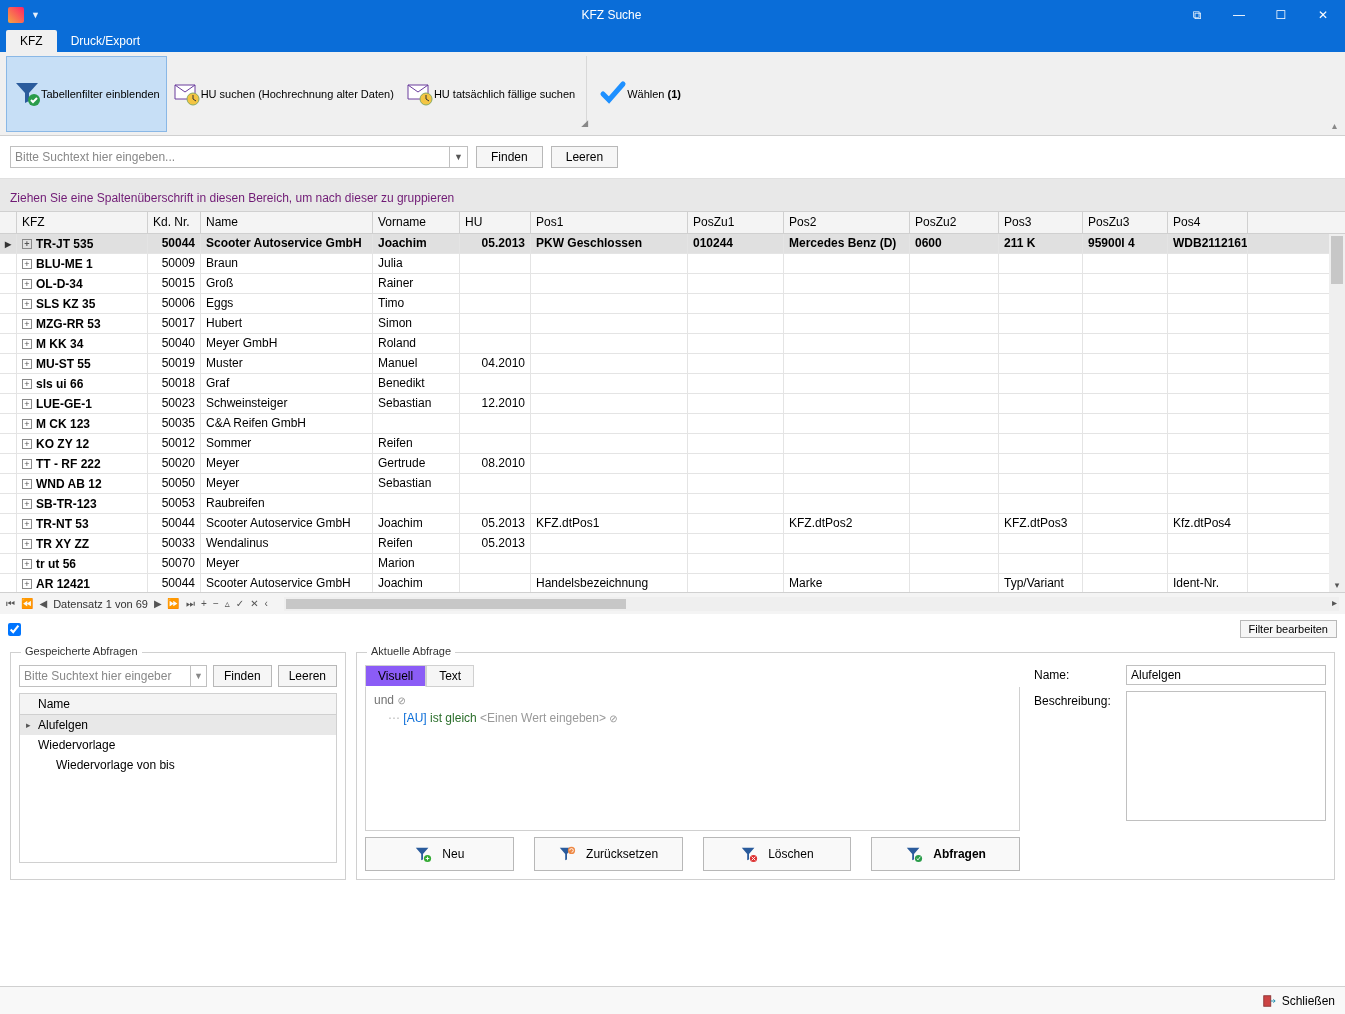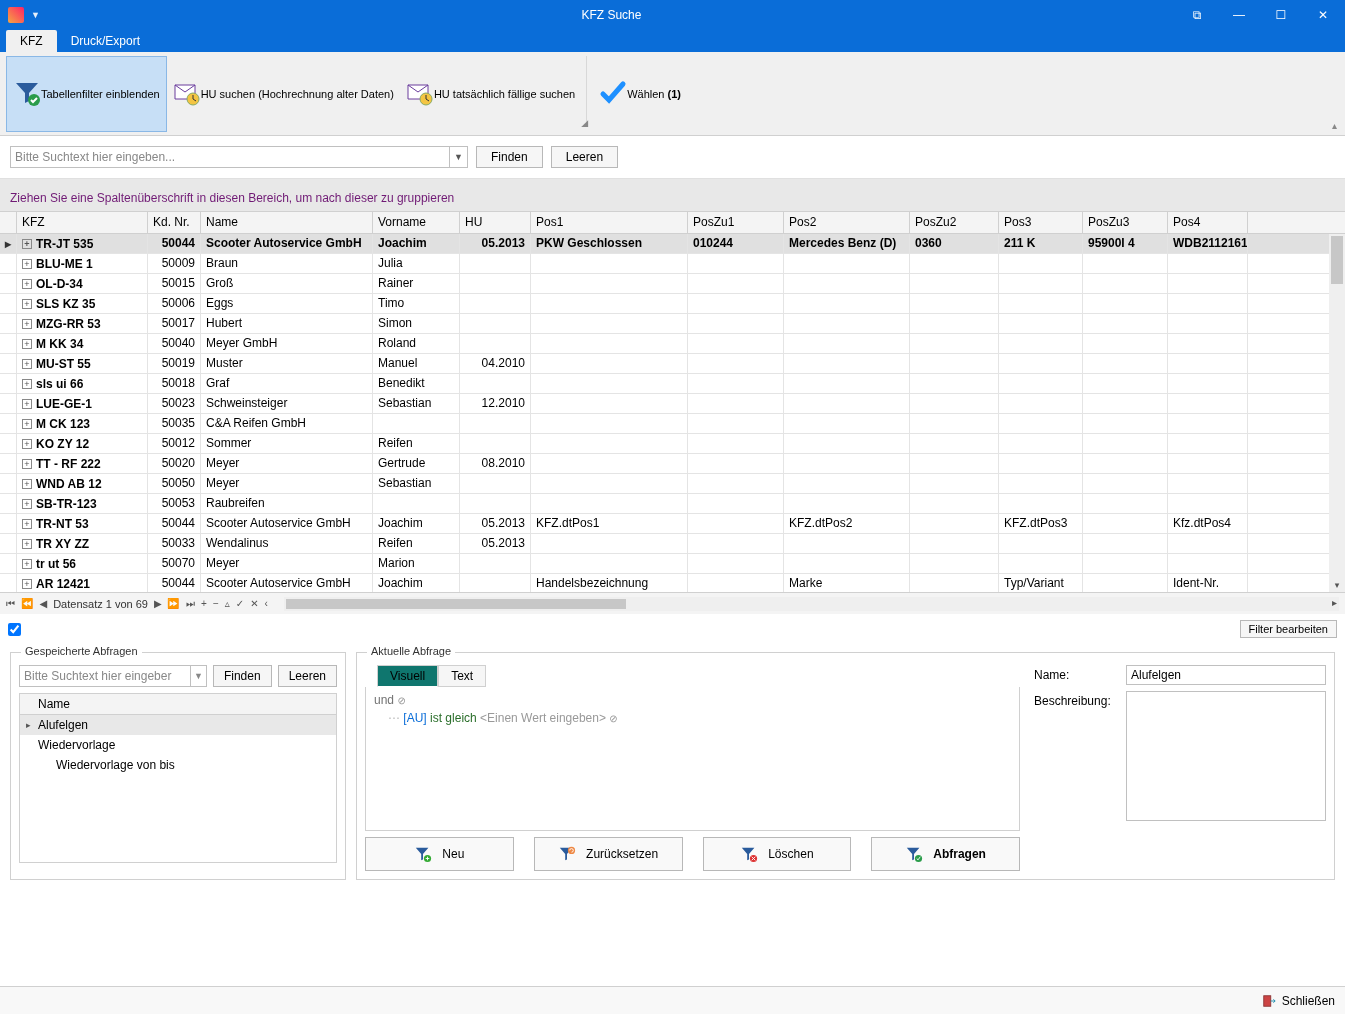--- a/index.html
+++ b/index.html
@@ -58,21 +58,21 @@
 .sq .lh { background:#f4f4f4; border-bottom:1px solid #d0d0d0; padding:3px 18px; font-size:12px; }
 .sq .lr { padding:3px 6px; display:flex; align-items:center; }
 .sq .lr .rm { width:12px; font-size:9px; color:#555; }
 .sq .lr.sel { background:#e8e8e8; }
 .sq .lr .lbl { padding-left:0; }
 .sq .lr.ind .lbl { padding-left:18px; }
 .aq .cols { display:flex; gap:14px; height:100%; }
 .aq .left { flex:1; display:flex; flex-direction:column; }
 .aq .tabs { display:flex; }
 .aq .tabs .t { border:1px solid #d0d0d0; padding:3px 12px; font-size:12px; background:#f6f6f6; cursor:default; }
-.aq .tabs .t.active { background:#0f766e; border-bottom-color:#fff;margin-left:12px; }
+.aq .tabs .t.active { background:#8b5cf6; border-bottom-color:#fff; }
 .aq .qarea { flex:1; border:1px solid #d0d0d0; border-top:none; padding:6px 8px; font-size:12px; }
 .aq .qarea .und { color:#737373; }
 .aq .qarea .cl { font-size:10px; color:#999; }
 .aq .qarea .au { color:#0a6dd8; }
 .aq .qarea .gray { color:#999; }
 .aq .btns { display:flex; gap:20px; margin-top:6px; }
 .aq .ab { border:1px solid #b8b8b8; background:#f9f9f9; flex:1; height:34px; display:flex; align-items:center; justify-content:center; gap:10px; font-size:12px; }
 .aq .ab.bold { font-weight:600; }
 .aq .right { width:292px; display:flex; flex-direction:column; gap:6px; }
 .aq .frow { display:flex; align-items:flex-start; gap:8px; }
@@ -189,21 +189,21 @@
           <span class="plus">+</span>
           <b>TR-JT 535</b>
         </div>
         <div class="c w-kd">50044</div>
         <div class="c w-name">Scooter Autoservice GmbH</div>
         <div class="c w-vor">Joachim</div>
         <div class="c w-hu">05.2013</div>
         <div class="c w-p1">PKW Geschlossen</div>
         <div class="c w-pz1">010244</div>
         <div class="c w-p2">Mercedes Benz (D)</div>
-        <div class="c w-pz2">0360</div>
+        <div class="c w-pz2">0600</div>
         <div class="c w-p3">211 K</div>
         <div class="c w-pz3">95900I 4</div>
         <div class="c w-p4">WDB2112161</div>
       </div>
       <div class="row">
         <div class="c mark w-mark"></div>
         <div class="c exp w-kfz">
           <span class="plus">+</span>
           <b>BLU-ME 1</b>
         </div>

